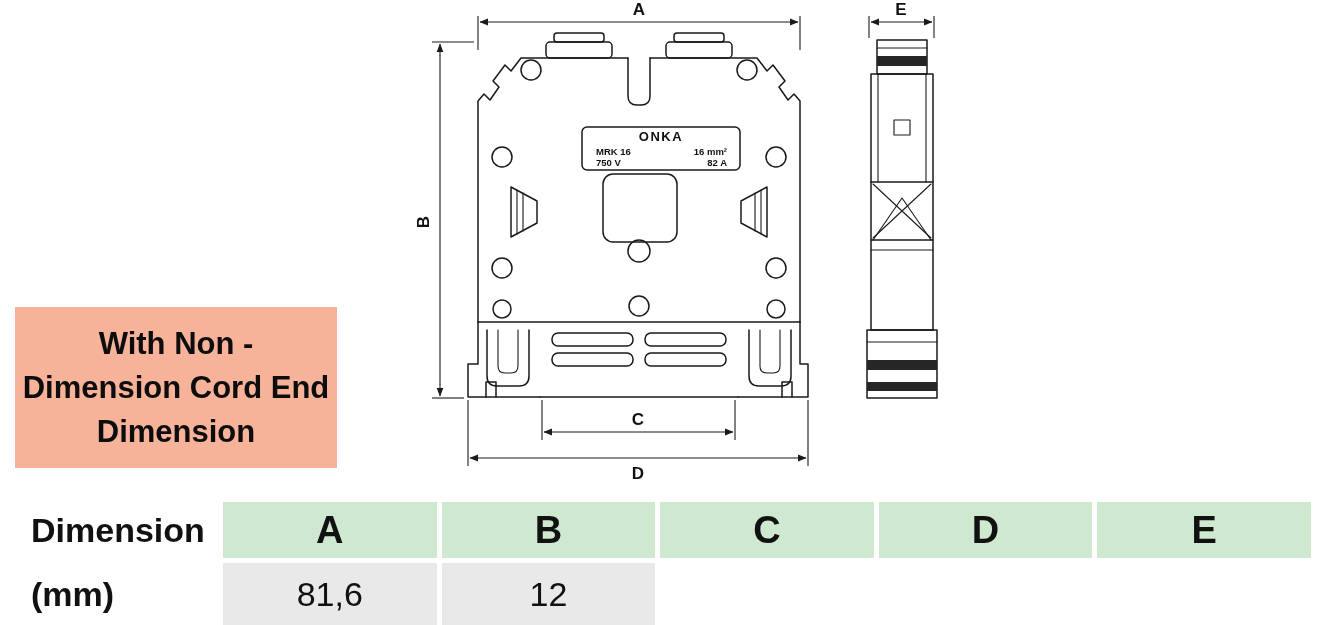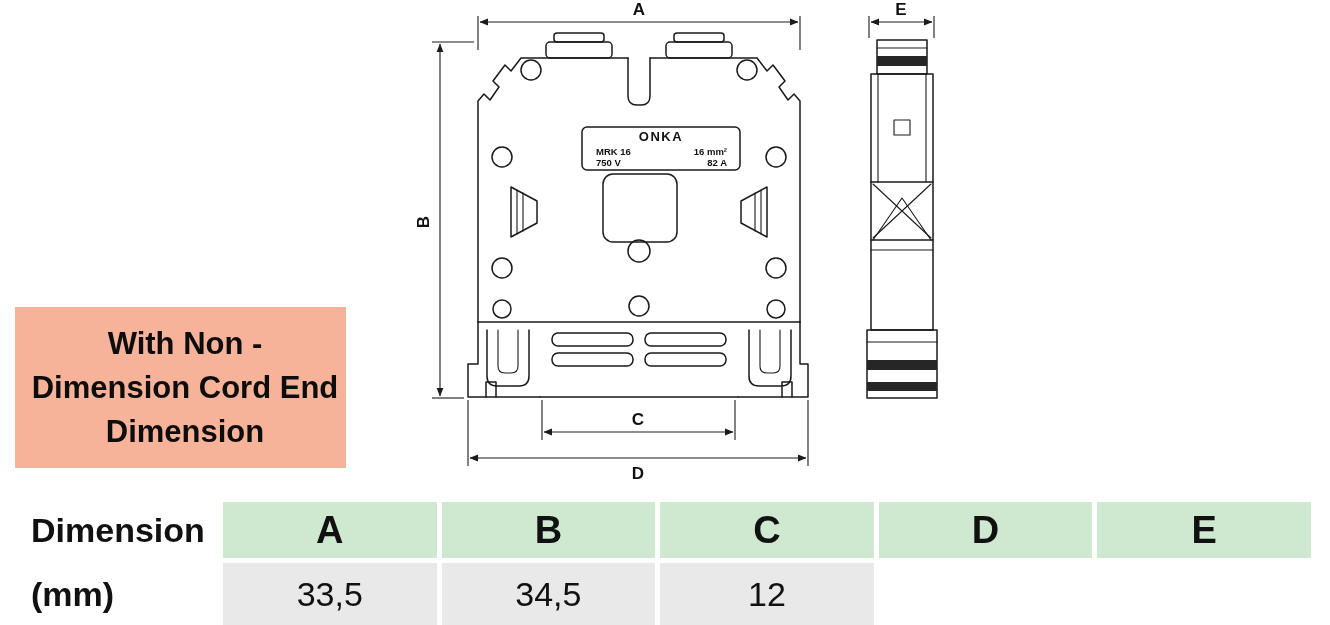--- a/index.html
+++ b/index.html
@@ -18,21 +18,21 @@
   .dimlabel    { font:bold 17px "Liberation Sans", sans-serif; fill:#111; }
   .plate-brand { font:bold 13px "Liberation Sans", sans-serif; fill:#111; letter-spacing:1.5px; }
   .plate-small { font:bold 9.5px "Liberation Sans", sans-serif; fill:#111; }
   .darkband { fill:#262626; stroke:none; }
 
   
   .label-box {
     position:absolute; left:15px; top:307px; width:322px; height:161px;
     background:#f7b29a;
     display:flex; flex-direction:column; justify-content:center; align-items:center;
-    text-align:center; font-weight:bold; font-size:31px; line-height:44px; color:#0d0d0d;padding-left:9px;
+    text-align:center; font-weight:bold; font-size:31px; line-height:44px; color:#0d0d0d;
   }
 
   
   .dim-table {
     position:absolute; left:25px; top:502px; width:1286px;
     display:grid; grid-template-columns:193px repeat(5, 1fr);
     grid-template-rows:56px 62px; gap:5px;
   }
   .cell { display:flex; align-items:center; justify-content:center; }
   .name-cell { background:#ffffff; justify-content:flex-start; padding-left:6px;
@@ -181,16 +181,15 @@
 <div class="dim-table">
 
   <div class="cell name-cell">Dimension</div>
   <div class="cell head">A</div>
   <div class="cell head">B</div>
   <div class="cell head">C</div>
   <div class="cell head">D</div>
   <div class="cell head">E</div>
 
   <div class="cell name-cell">(mm)</div>
-  <div class="cell val">33,5</div>
-  <div class="cell val">34,5</div>
+  <div class="cell val">81,6</div>
   <div class="cell val">12</div>
 </div>
 
 </body></html>

